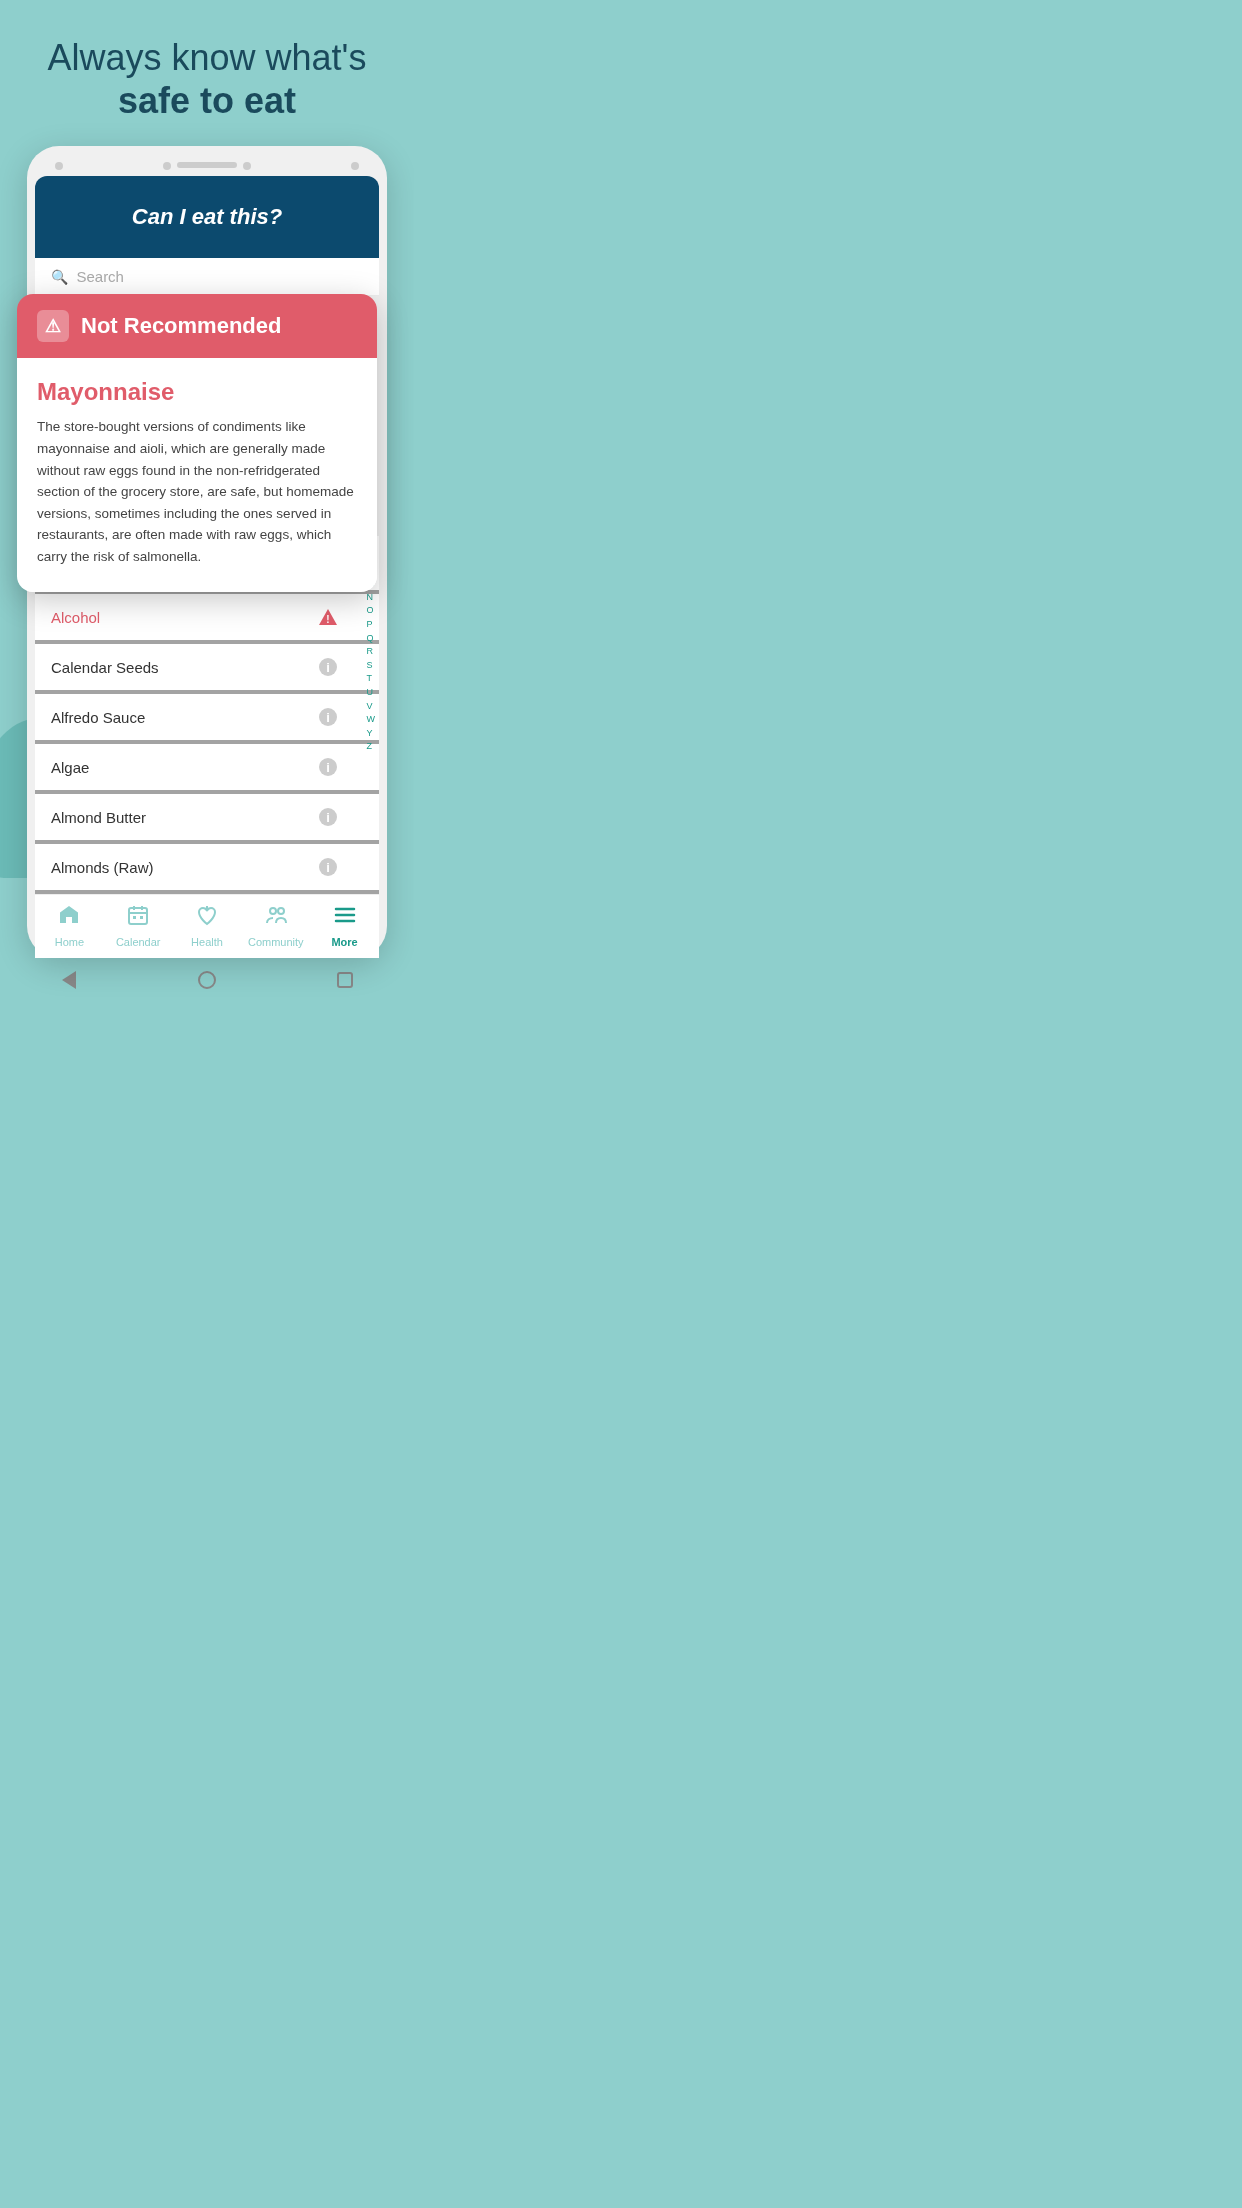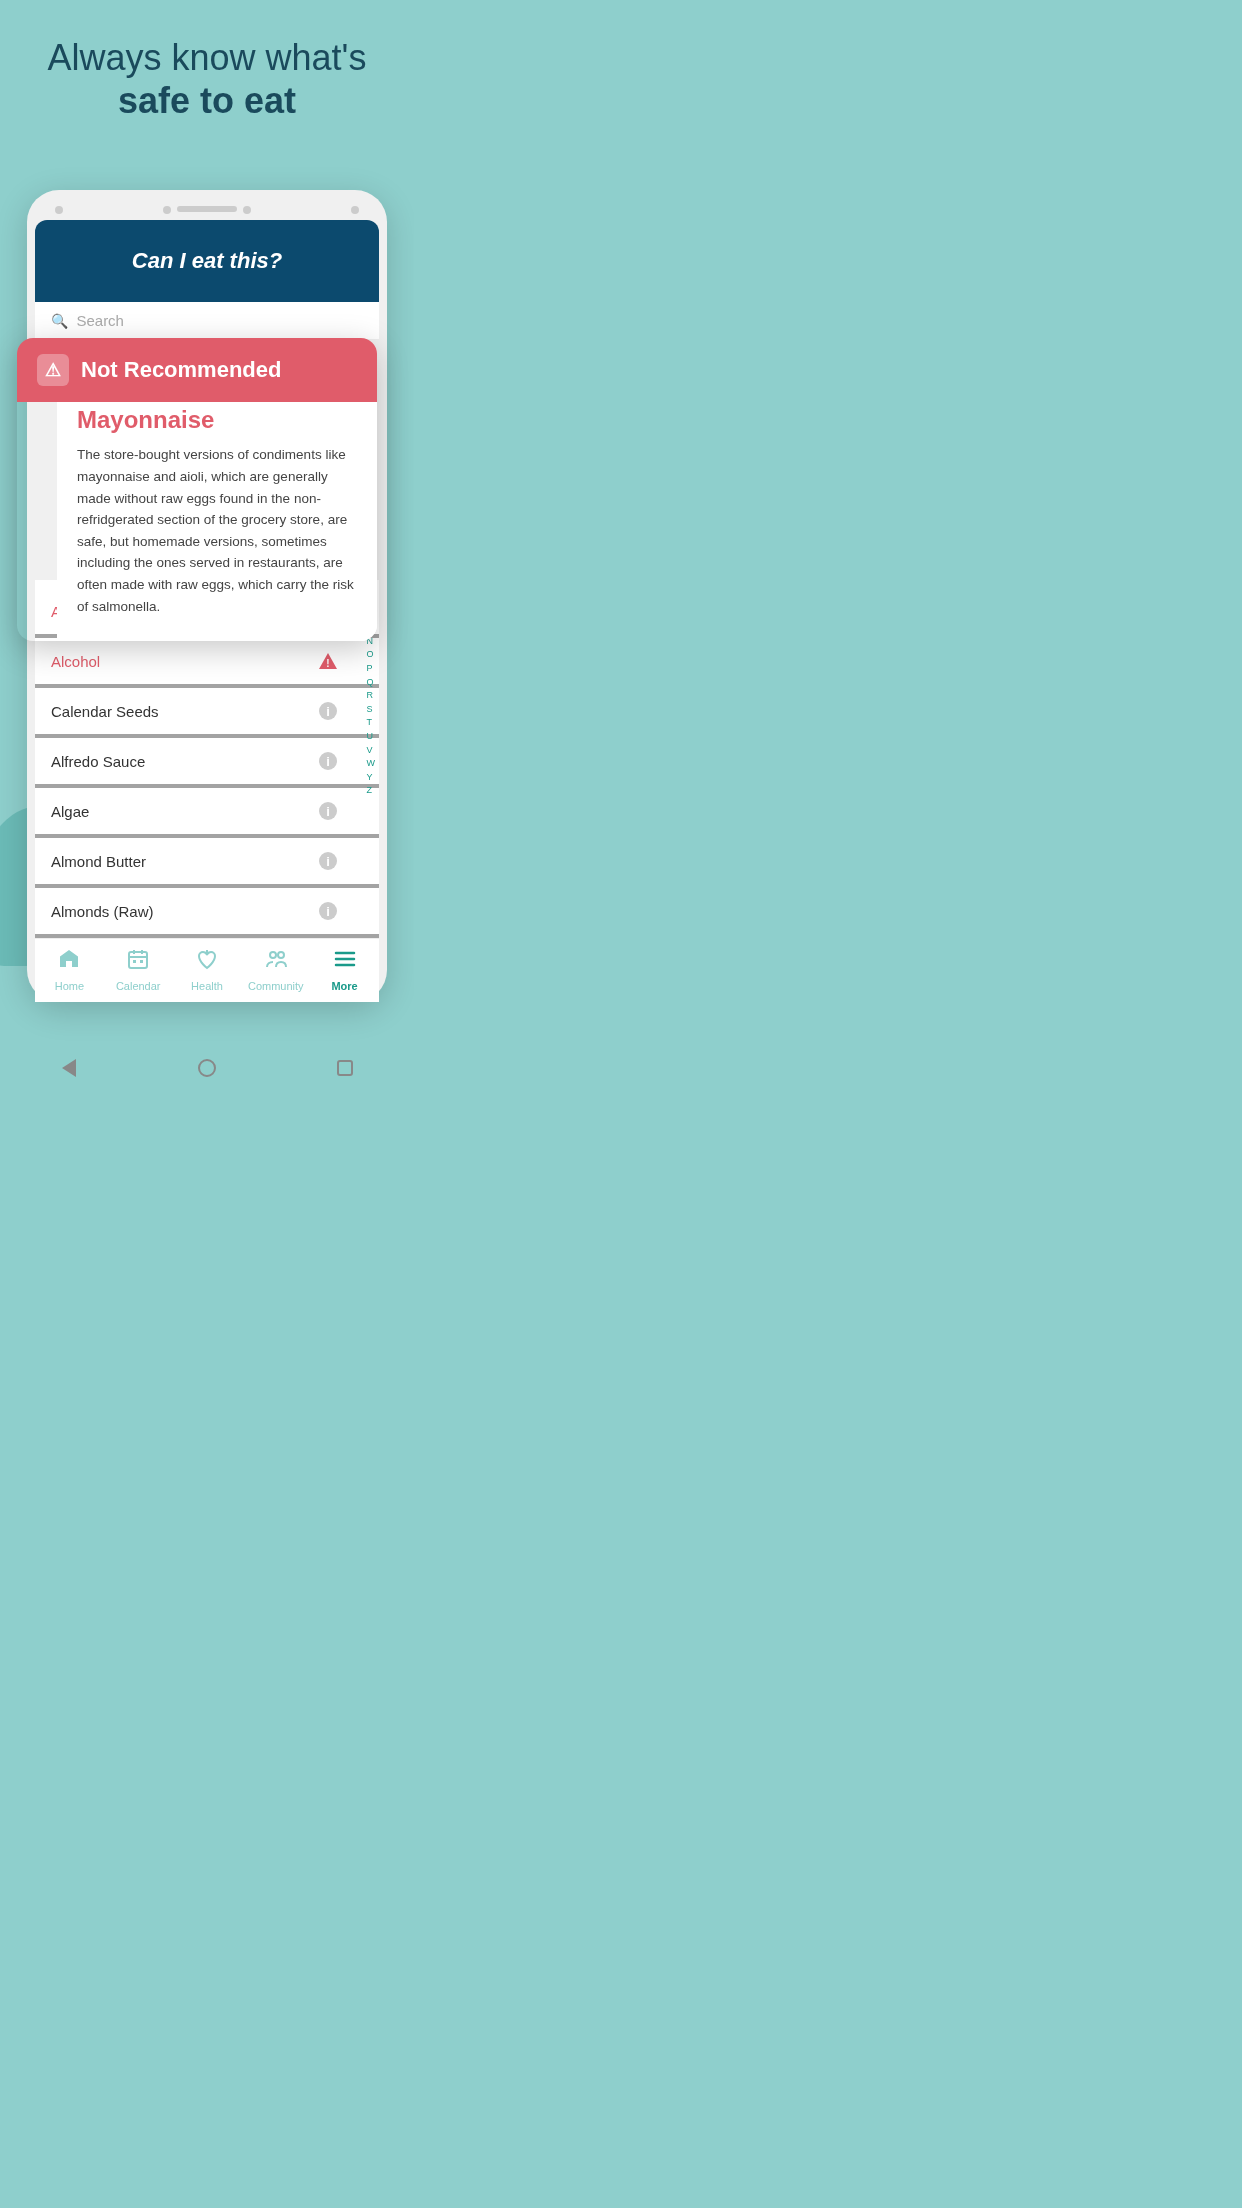--- a/index.html
+++ b/index.html
@@ -34,21 +34,20 @@
       z-index: 1;
     }
 
     .page-wrapper {
       position: relative;
       z-index: 2;
       display: flex;
       flex-direction: column;
       align-items: center;
       padding-top: 36px;
-      gap: 44px;
     }
 
     
     .headline {
       text-align: center;
       color: #1a4a5c;
       margin-bottom: 24px;
       padding: 0 20px;
       line-height: 1.2;
     }
@@ -165,22 +164,21 @@
     }
 
     .popup-header-text {
       color: white;
       font-size: 22px;
       font-weight: 600;
     }
 
     .popup-body {
       background: white;
-      padding: 4px 20px 24px;
-      margin-left: 40px;
+      padding: 20px 20px 24px;
     }
 
     .popup-food-name {
       color: #e05c6a;
       font-size: 24px;
       font-weight: 700;
       margin-bottom: 10px;
     }
 
     .popup-description {

